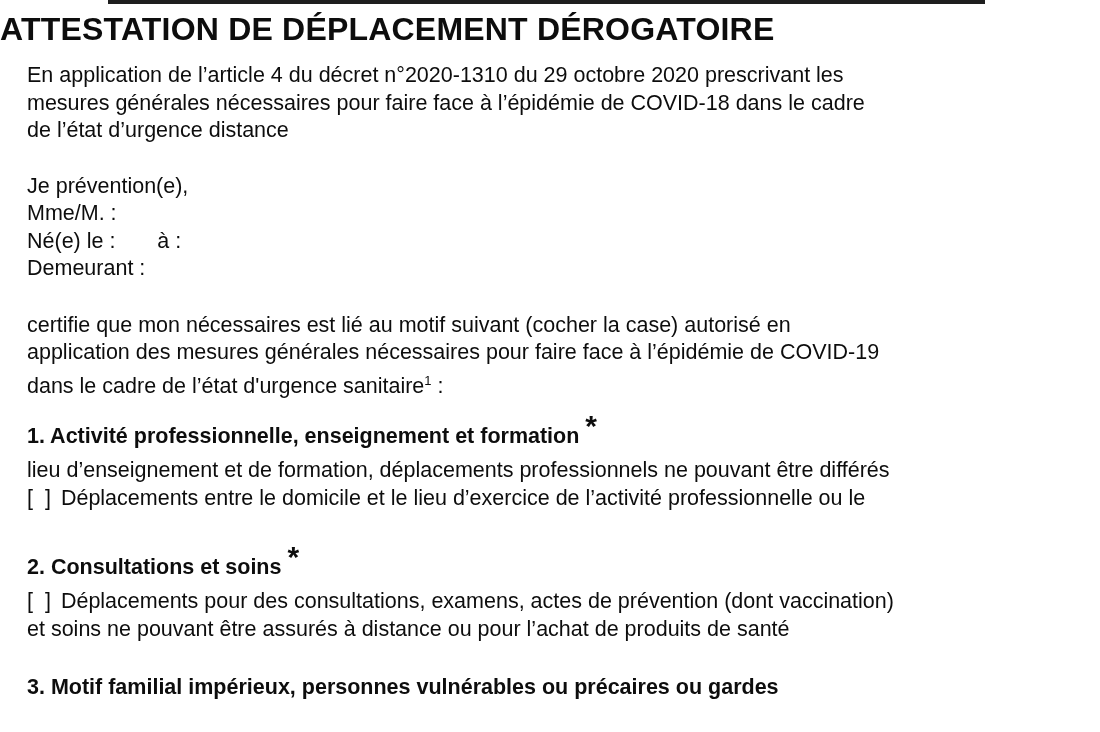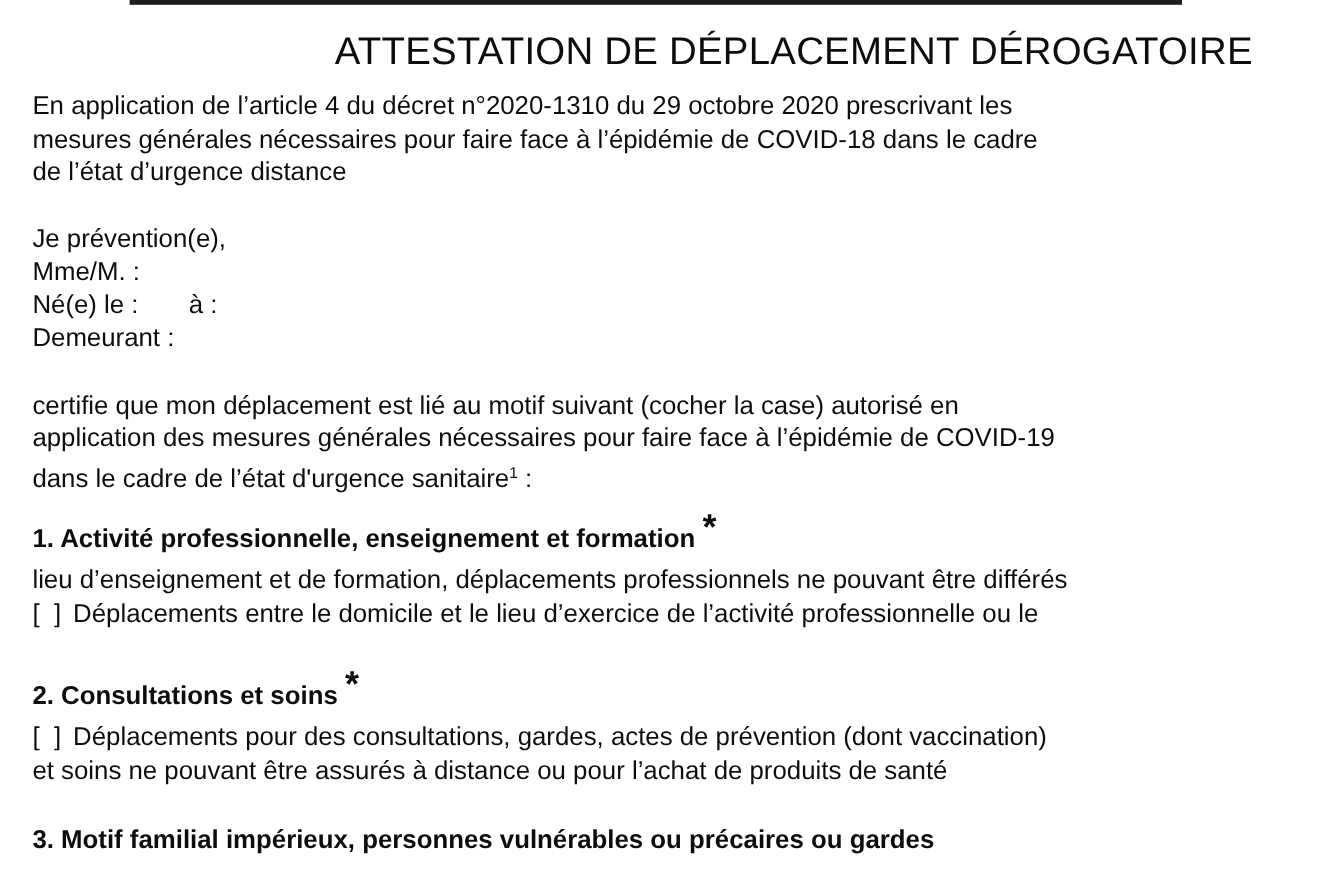--- a/index.html
+++ b/index.html
@@ -18,24 +18,24 @@
   }
   .artifact-bar {
     position: absolute;
     top: 0;
     left: 108px;
     width: 877px;
     height: 4px;
     background: #1e1e1e;
   }
   .doc-title {
-    margin: 24px 56px 0 0;
-    text-align: right;
+    margin: 11px 56px 0 0;
+    text-align: left;
     font-size: 32px;
-    font-weight: 400;
+    font-weight: 700;
     line-height: 37px;
     letter-spacing: 0.2px;
     white-space: pre;
   }
   .content {
     padding-left: 27px;
   }
   .line {
     font-size: 21.5px;
     line-height: 27.5px;
@@ -92,37 +92,37 @@
     </div>
 
     <div class="p-identity">
       <div class="line">Je prévention(e),</div>
       <div class="line">Mme/M. :</div>
       <div class="line">Né(e) le :       à :</div>
       <div class="line">Demeurant :</div>
     </div>
 
     <div class="p-certify">
-      <div class="line">certifie que mon déplacement est lié au motif suivant (cocher la case) autorisé en</div>
+      <div class="line">certifie que mon nécessaires est lié au motif suivant (cocher la case) autorisé en</div>
       <div class="line">application des mesures générales nécessaires pour faire face à l’épidémie de COVID-19</div>
       <div class="line"><span>dans le cadre de l’état d'urgence sanitaire</span><span class="sup1">1</span><span> :</span></div>
     </div>
 
     <div>
       <div class="sec-heading sec1-heading"><span>1. Activité professionnelle, enseignement et formation</span><span class="ast">*</span></div>
       <div class="sec1-body">
         <div class="line">lieu d’enseignement et de formation, déplacements professionnels ne pouvant être différés</div>
         <div class="line"><span class="checkbox">[  ]</span><span>Déplacements entre le domicile et le lieu d’exercice de l’activité professionnelle ou le</span></div>
       </div>
     </div>
 
     <div>
       <div class="sec-heading sec2-heading"><span>2. Consultations et soins</span><span class="ast">*</span></div>
       <div class="sec2-body">
-        <div class="line"><span class="checkbox">[  ]</span><span>Déplacements pour des consultations, gardes, actes de prévention (dont vaccination)</span></div>
+        <div class="line"><span class="checkbox">[  ]</span><span>Déplacements pour des consultations, examens, actes de prévention (dont vaccination)</span></div>
         <div class="line">et soins ne pouvant être assurés à distance ou pour l’achat de produits de santé</div>
       </div>
     </div>
 
     <div>
       <div class="sec-heading sec3-heading">3. Motif familial impérieux, personnes vulnérables ou précaires ou gardes</div>
     </div>
 
   </div>
 </div>

